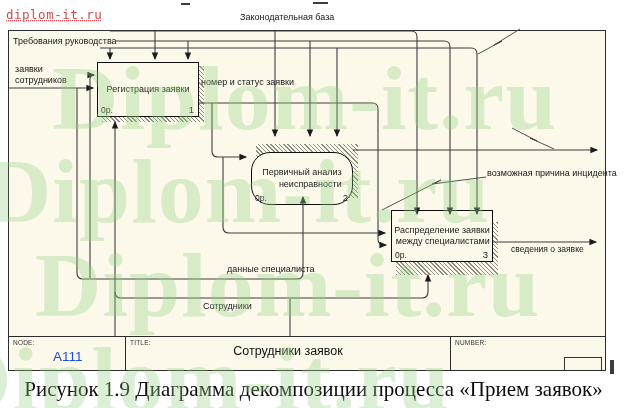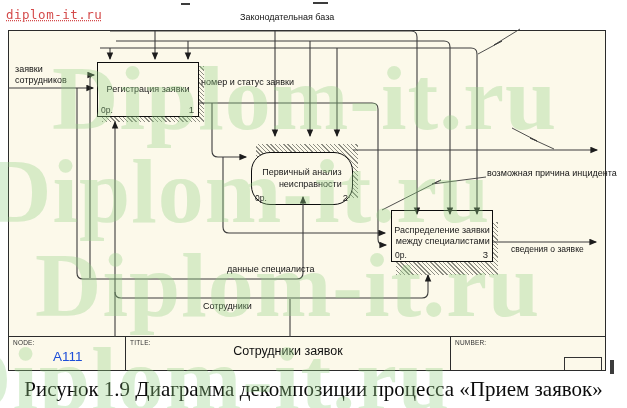--- a/index.html
+++ b/index.html
@@ -127,20 +127,21 @@
       <path d="M115,337 V122" marker-end="url(#ah)"></path>
       <path d="M115,292 Q115,298 121,298 H422 Q428,298 428,292 V275" marker-end="url(#ah)"></path>
       <path d="M290,337 V299"></path>
 
       <path d="M520,29 L494,45 L502,41 L478,54" stroke-width="0.9"></path>
       <path d="M512,128 L537,141 L530,138 L554,149" stroke-width="0.9"></path>
       <path d="M486,177 L432,184 L441,180 L382,210" stroke-width="0.9"></path>
     </g>
   </svg>
 
+  <div class="lbl" style="left:13px;top:36px;">Требования руководства</div>
   <div class="lbl" style="left:240px;top:12px;">Законодательная база</div>
   <div class="lbl" style="left:15px;top:64px;">заявки
 сотрудников</div>
   <div class="lbl" style="left:201px;top:77px;">номер и статус заявки</div>
   <div class="lbl" style="left:487px;top:168px;">возможная причина инцидента</div>
   <div class="lbl small masked" style="left:509px;top:244px;">сведения о заявке</div>
   <div class="lbl" style="left:227px;top:264px;">данные специалиста</div>
   <div class="lbl" style="left:203px;top:301px;">Сотрудники</div>
 
   <div class="wm-green" style="left:52px;top:45px;">Diplom-it.ru</div>

